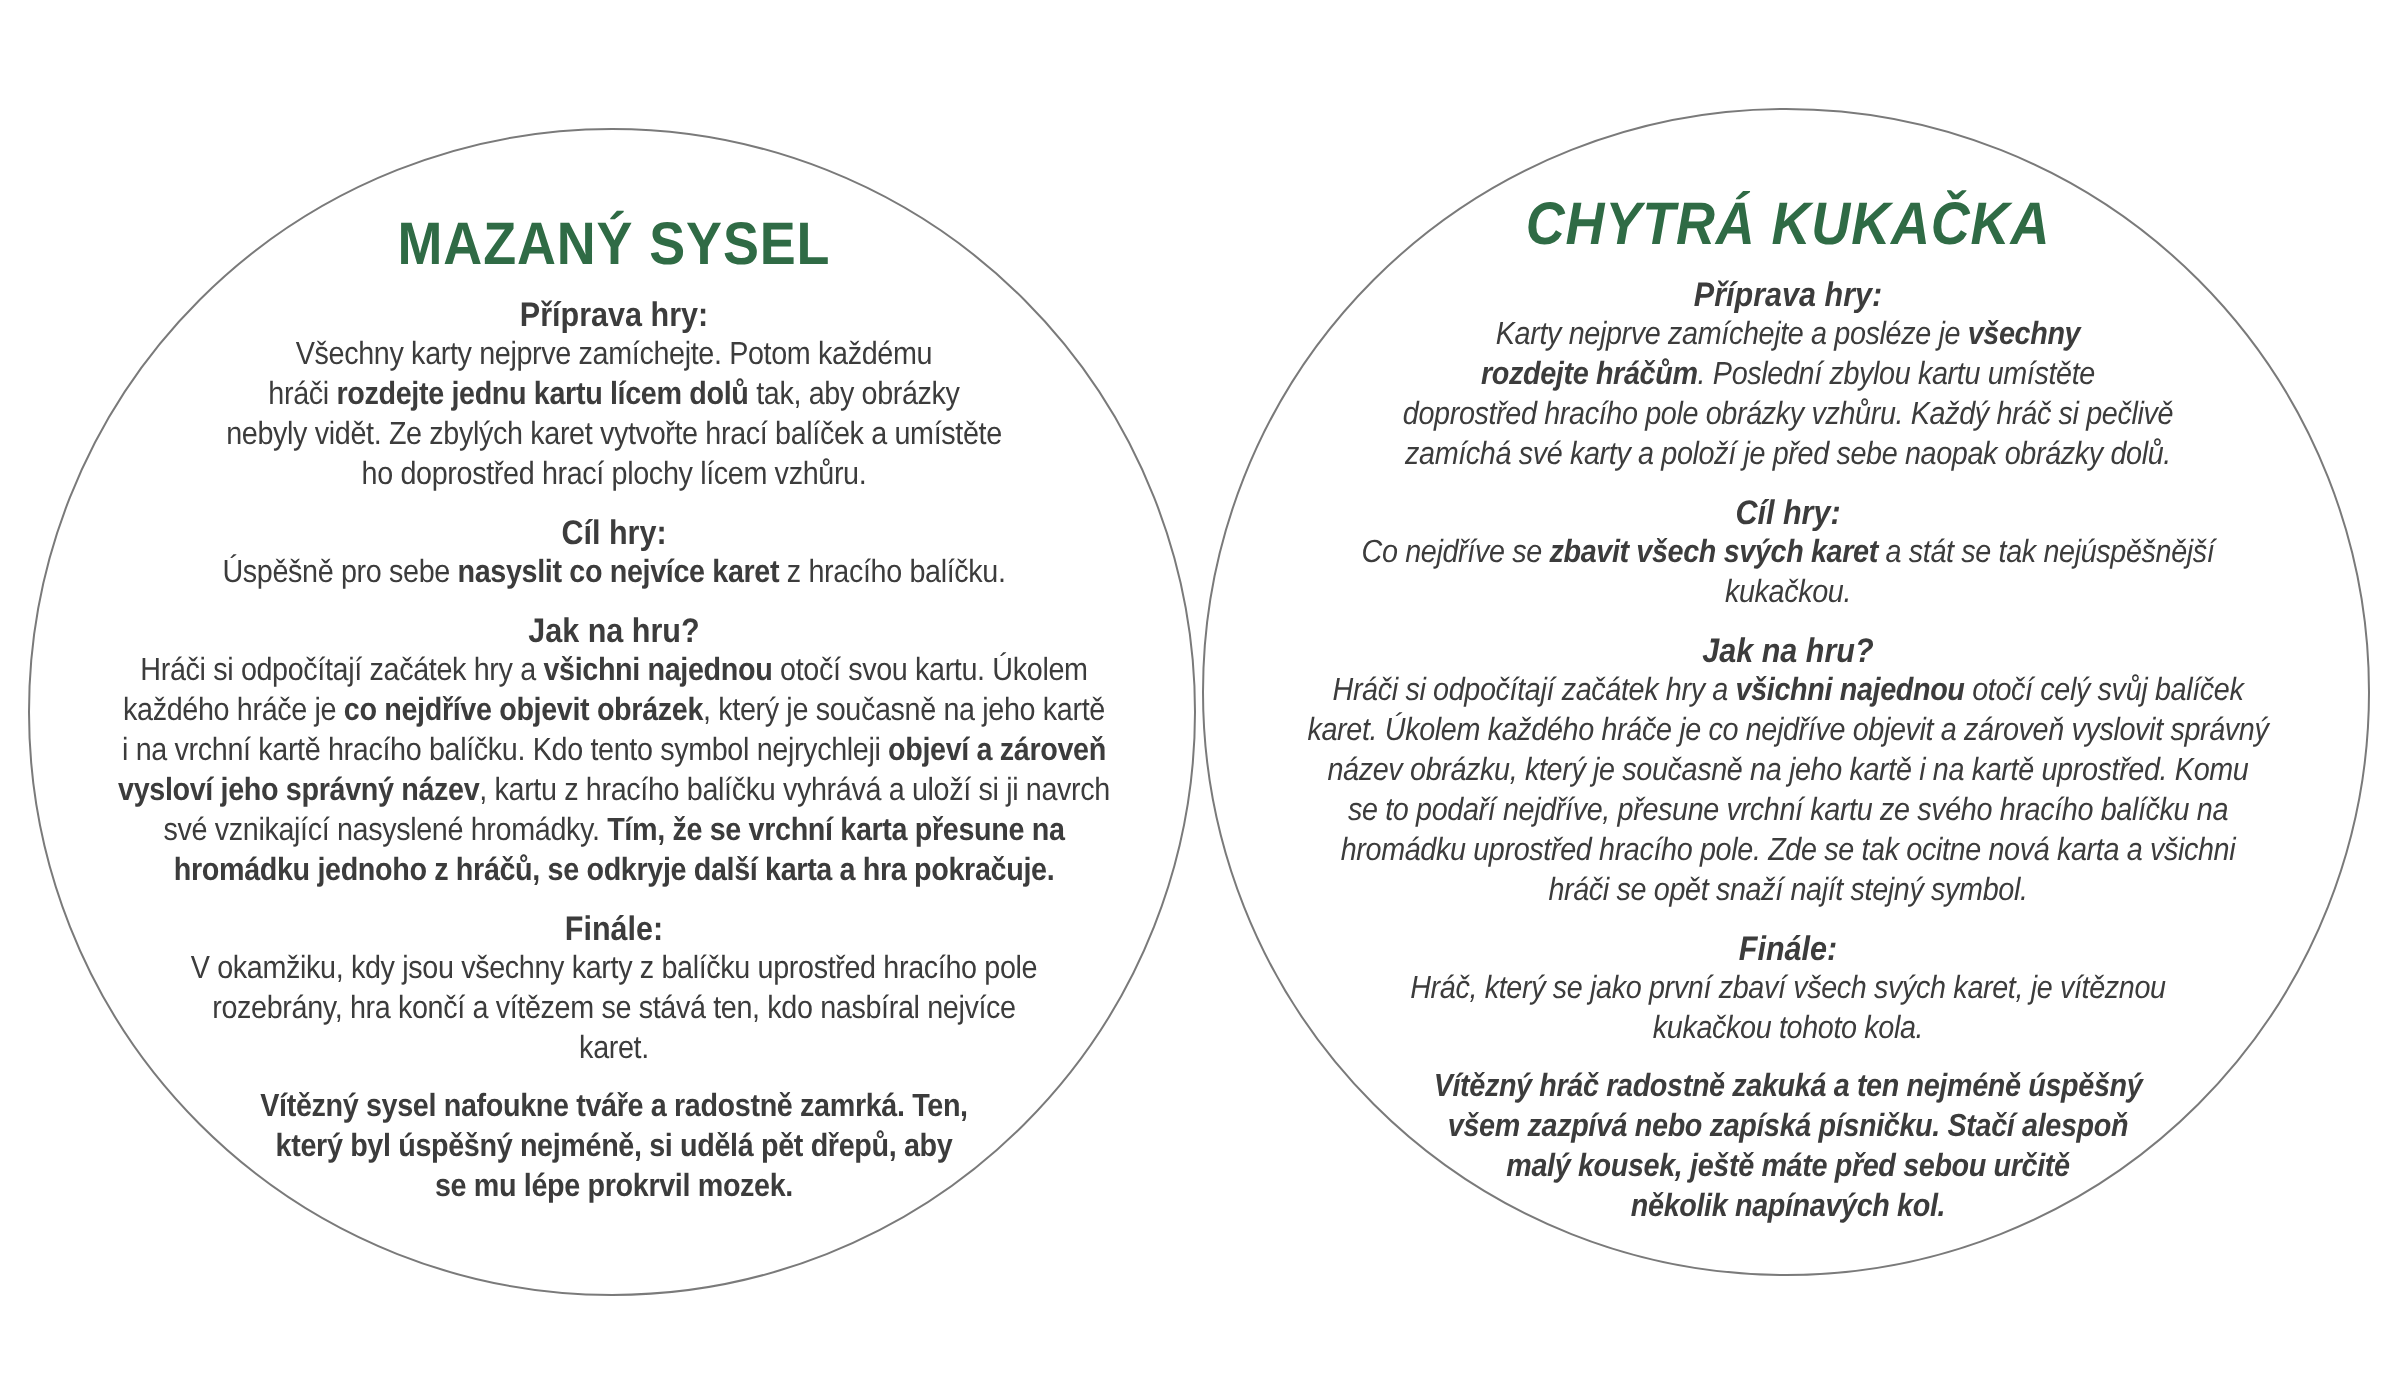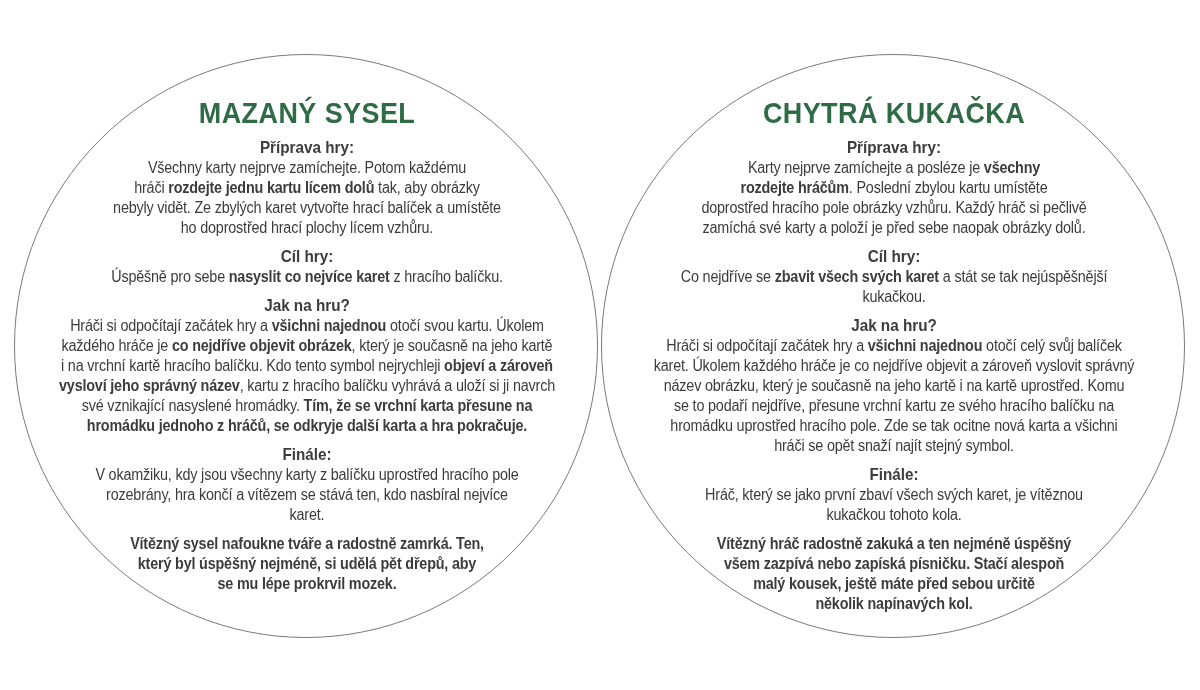--- a/index.html
+++ b/index.html
@@ -17,22 +17,22 @@
     color:var(--text-color);
   }
   .card{
     position:absolute;
     width:584px;height:584px;
     box-sizing:border-box;
     border:1px solid var(--circle-border);
     border-radius:50%;
     background:var(--bg);
   }
-  .card-left{left:14px;top:54px;}
-  .card-right{left:601px;top:54px;}
+  .card-left{left:14px;top:64px;}
+  .card-right{left:601px;top:54px;font-style:italic;}
   .card-inner{
     position:absolute;
     left:-33px;top:0;
     width:650px;height:584px;
     padding-top:42px;
     box-sizing:border-box;
     text-align:center;
     transform:scaleX(0.898);
     transform-origin:50% 0;
   }

